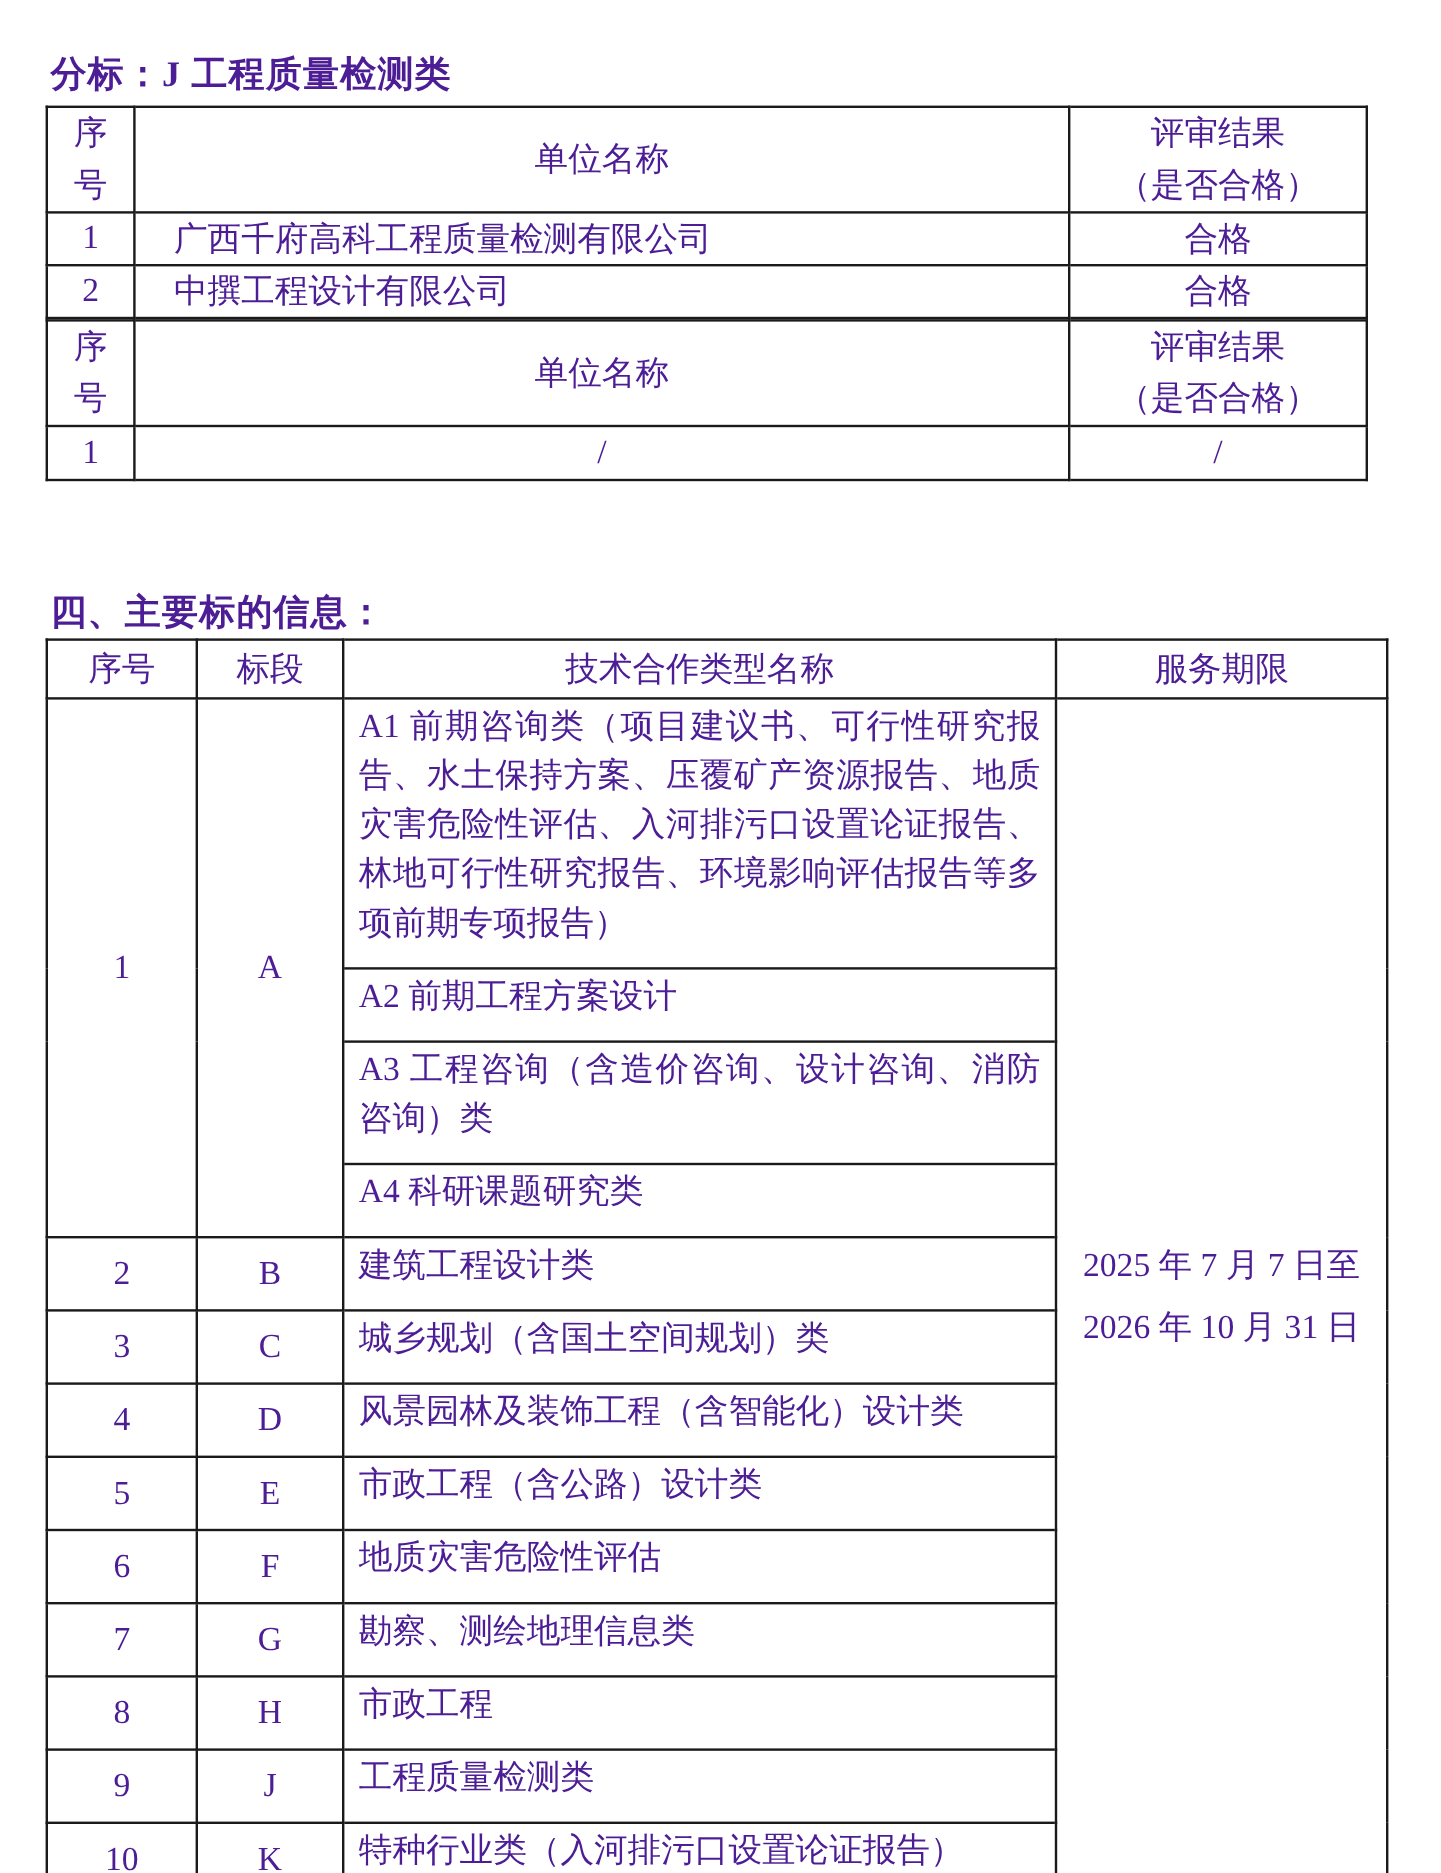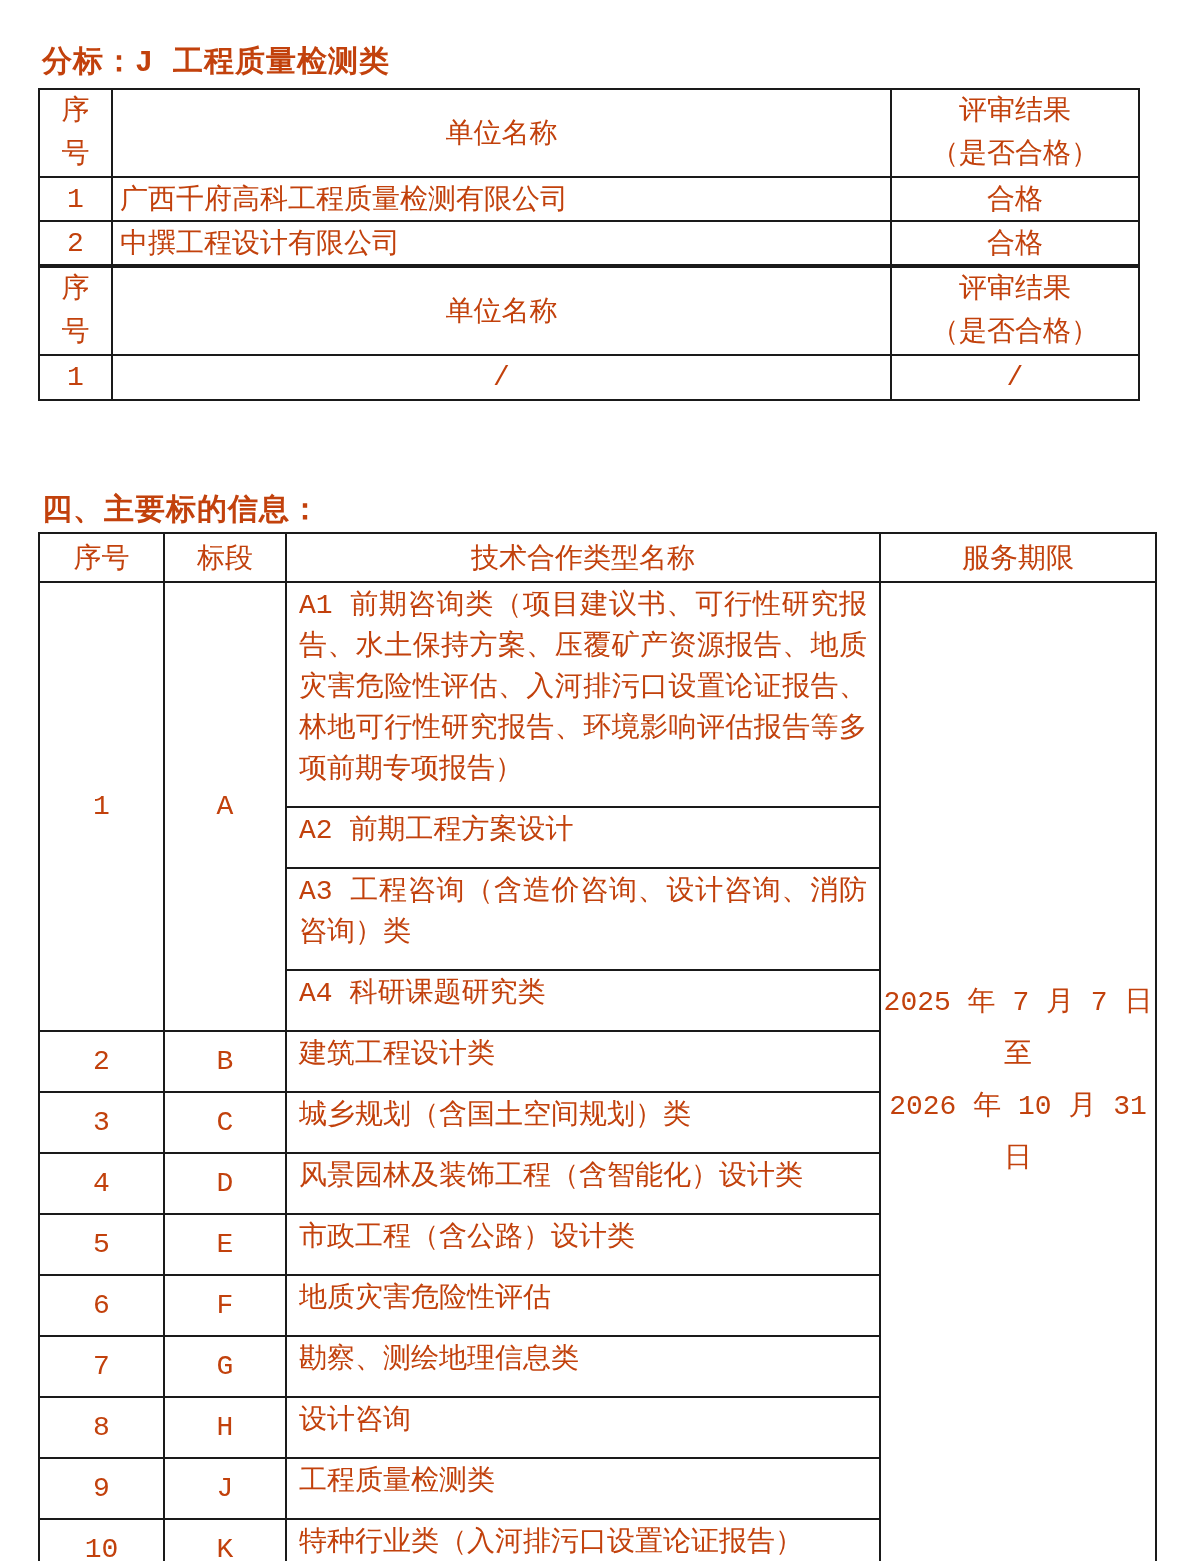--- a/index.html
+++ b/index.html
@@ -1,21 +1,21 @@
 <!DOCTYPE html>
 <html><head>
 <meta charset="utf-8">
 <style>
   html,body{margin:0;padding:0;background:#ffffff;}
   .page{
     position:relative;
     width:1201px;height:1561px;
     background:#ffffff;
-    color:#c2410c;
-    font-family:Liberation Mono, monospace;
+    color:#4c1d95;
+    font-family:Liberation Serif, serif;
     overflow:hidden;
     box-sizing:border-box;
   }
   .content{padding:44px 0 0 38px;}
   .heading{
     font-size:30px;font-weight:bold;line-height:38px;
     margin:0;letter-spacing:1px;
   }
   .heading-j{margin:0 0 6px 4px;}
   .heading-k{margin:42px 0 2px 4px;}
@@ -24,21 +24,21 @@
   td{
     border:2px solid #1a1a1a;
     font-size:28px;
     text-align:center;
     vertical-align:middle;
     padding:0;
     overflow:hidden;
   }
   .t-jk{width:1100px;}
   .t-main{width:1117px;}
-  .unit-cell{text-align:left;padding-left:7px;}
+  .unit-cell{text-align:left;padding-left:32px;}
   .type-cell{text-align:justify;padding:2px 12px 16px 12px;line-height:41px;}
   .vtext{display:inline-block;width:30px;word-break:break-all;line-height:43px;text-align:center;}
   .hdr2{line-height:43px;}
   .period-cell{line-height:52px;}
 </style>
 </head>
 <body>
 
 <div class="page">
   <div class="content">
@@ -157,21 +157,21 @@
         <td class="type-cell">地质灾害危险性评估</td>
       </tr>
       <tr style="height:44px">
         <td>7</td>
         <td>G</td>
         <td class="type-cell">勘察、测绘地理信息类</td>
       </tr>
       <tr style="height:51px">
         <td>8</td>
         <td>H</td>
-        <td class="type-cell">设计咨询</td>
+        <td class="type-cell">市政工程</td>
       </tr>
       <tr style="height:50px">
         <td>9</td>
         <td>J</td>
         <td class="type-cell">工程质量检测类</td>
       </tr>
       <tr style="height:49px">
         <td>10</td>
         <td>K</td>
         <td class="type-cell">特种行业类（入河排污口设置论证报告）</td>

